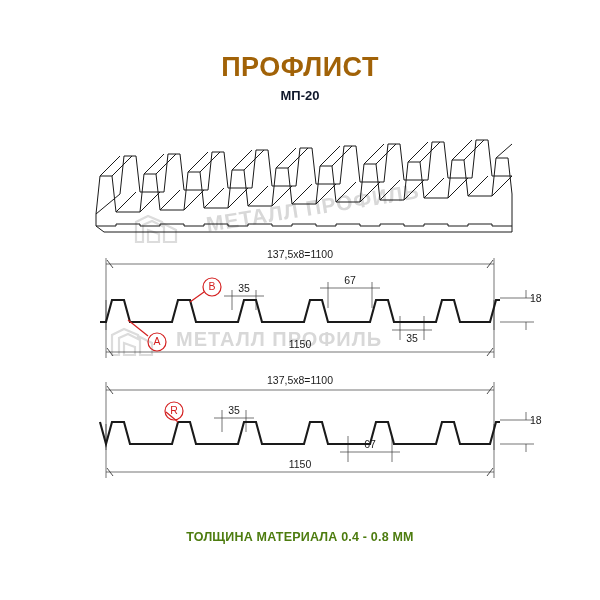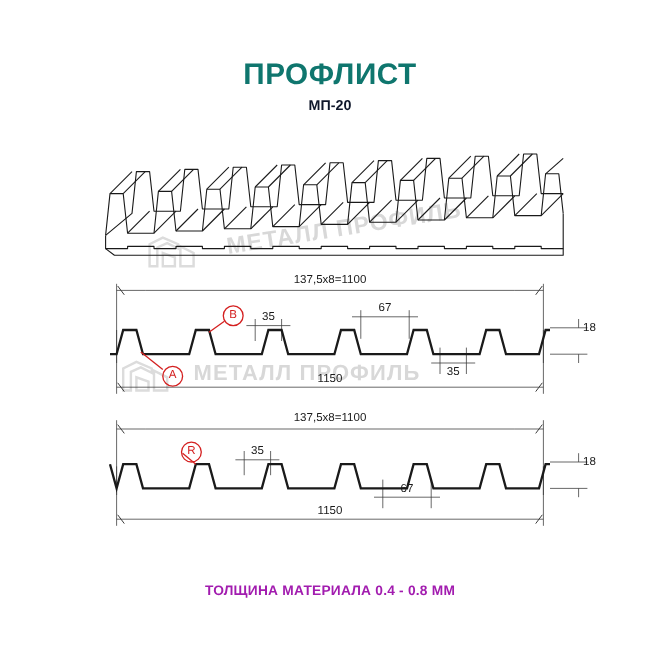--- a/index.html
+++ b/index.html
@@ -21,42 +21,42 @@
   }
   .title {
     position: absolute;
     top: 52px;
     left: 0;
     width: 600px;
     text-align: center;
     font-size: 27px;
     font-weight: bold;
     letter-spacing: 0.5px;
-    color: #0f766e;
+    color: #a16207;
   }
   .subtitle {
     position: absolute;
     top: 88px;
     left: 0;
     width: 600px;
     text-align: center;
     font-size: 13px;
     font-weight: bold;
     color: #0f172a;
   }
   .footer {
     position: absolute;
     top: 530px;
     left: 0;
     width: 600px;
     text-align: center;
     font-size: 12.5px;
     font-weight: bold;
     letter-spacing: 0.2px;
-    color: #a21caf;
+    color: #4d7c0f;
   }
   svg {
     position: absolute;
     top: 0;
     left: 0;
   }
   .wm {
     position: absolute;
     font-family: "Liberation Sans", sans-serif;
     font-weight: bold;

